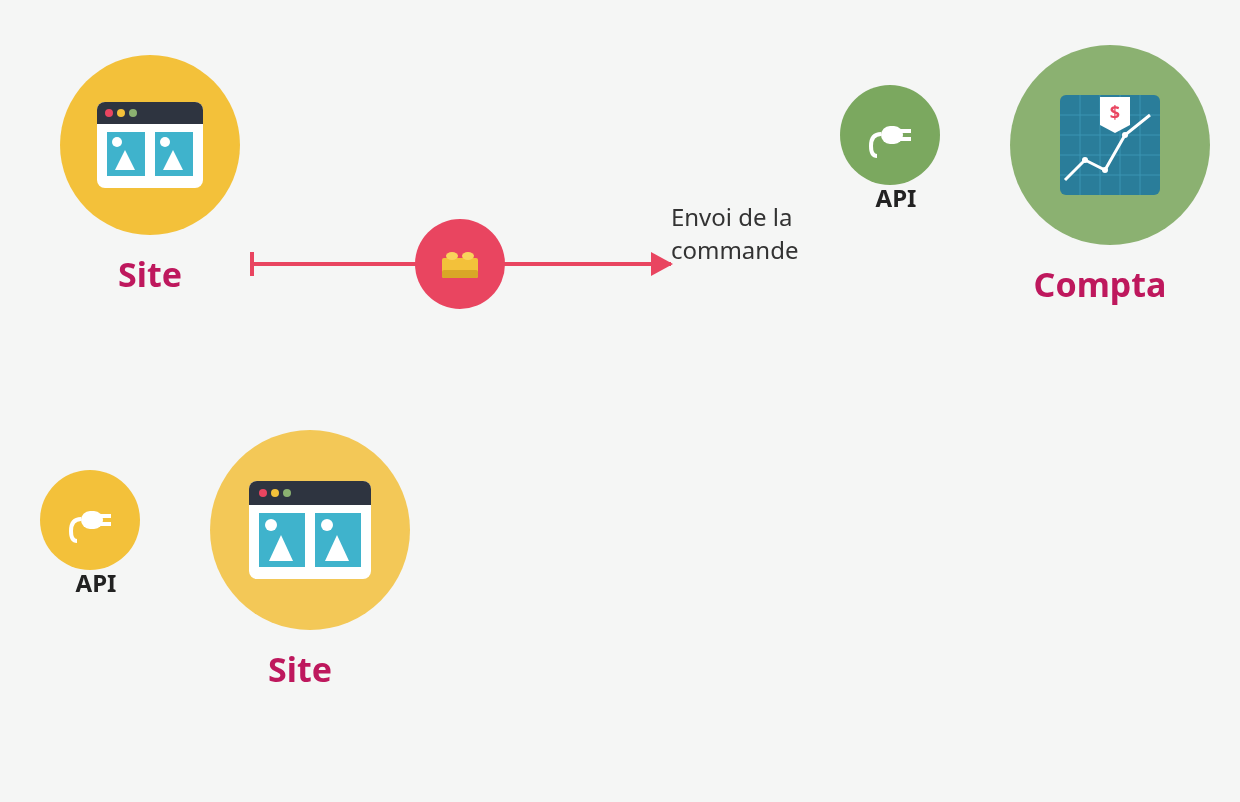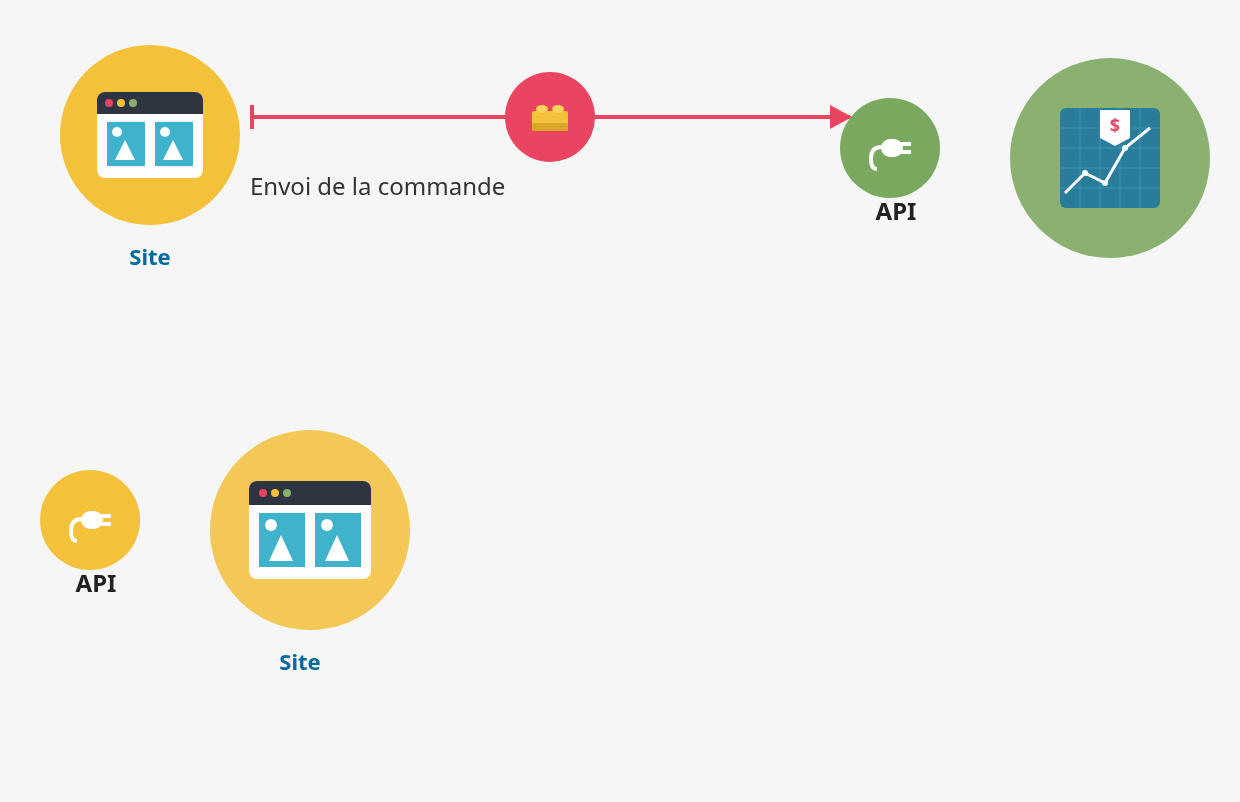--- a/index.html
+++ b/index.html
@@ -5,23 +5,23 @@
 *{box-sizing:border-box;margin:0;padding:0}
 body{width:1240px;height:802px;background:#f5f6f5;font-family:system-ui,-apple-system,sans-serif;position:relative;overflow:hidden}
 .flow{position:absolute;width:100%;display:flex;align-items:center;padding:0 50px}
 .flow1{top:45px}
 .flow2{top:430px}
 .node-left{width:200px;display:flex;flex-direction:column;align-items:center}
 .node-right{width:340px;display:flex;flex-direction:column;align-items:flex-end;position:relative}
 .circle-big{width:180px;height:180px;border-radius:50%;display:flex;align-items:center;justify-content:center;position:relative}
 .circle-api{width:100px;height:100px;border-radius:50%;display:flex;align-items:center;justify-content:center;position:absolute;left:-10px;top:40px;z-index:2}
 .circle-target{width:200px;height:200px;border-radius:50%;display:flex;align-items:center;justify-content:center;position:relative;left:20px}
-.label{font-size:22px;font-weight:700;color:#0369a1;margin-top:16px;text-align:center}
+.label{font-size:34px;font-weight:700;color:#be185d;margin-top:16px;text-align:center}
 .label-api{font-size:24px;font-weight:700;color:#222;position:absolute;left:-4px;top:136px;width:100px;text-align:center}
-.arrow-area{flex:1;position:relative;display:flex;flex-direction:column;align-items:flex-start;justify-content:center;height:180px}
+.arrow-area{flex:1;position:relative;display:flex;align-items:flex-end;justify-content:center;height:180px}
 .arrow-line{width:100%;height:4px;background:#e94560;position:relative}
 .arrow-line::before{content:"";position:absolute;left:0;top:-10px;width:4px;height:24px;background:#e94560}
 .arrow-line::after{content:"";position:absolute;right:-2px;top:-10px;border-left:22px solid #e94560;border-top:12px solid transparent;border-bottom:12px solid transparent}
 .middle-circle{width:90px;height:90px;border-radius:50%;background:#e94560;position:absolute;left:50%;transform:translateX(-50%);top:-43px;display:flex;align-items:center;justify-content:center}
 .action-label{font-size:24px;color:#333;margin-top:50px}
 .bg-yellow{background:#f3c13a}
 .bg-green{background:#8bb171}
 .bg-green-dark{background:#7ba85f}
 .bg-blue{background:#5a96c5}
 .bg-yellow-light{background:#f3c857}
@@ -88,20 +88,21 @@
             <line x1="90" y1="10" x2="90" y2="110"></line>
         </g>
         <polyline points="15,95 35,75 55,85 75,50 100,30" stroke="#fff" stroke-width="3" fill="none"></polyline>
         <circle cx="35" cy="75" r="3" fill="#fff"></circle>
           <circle cx="55" cy="85" r="3" fill="#fff"></circle>
         <circle cx="75" cy="50" r="3" fill="#fff"></circle>
         <path d="M50 12 L80 12 L80 40 L65 48 L50 40 Z" fill="#fff"></path>
         <text x="65" y="34" text-anchor="middle" font-size="18" font-weight="bold" fill="#e94560">$</text>
       </svg>
     </div>
+    <div class="label" style="width:200px;text-align:center;margin-right:-10px">Compta</div>
   </div>
 </div>
 
 <div class="flow flow2">
 
 
   <div class="node-right">
     <div class="circle-api bg-yellow">
       <svg width="54" height="54" viewBox="0 0 54 54">
         <rect x="18" y="18" width="22" height="18" rx="9" fill="#fff"></rect>

